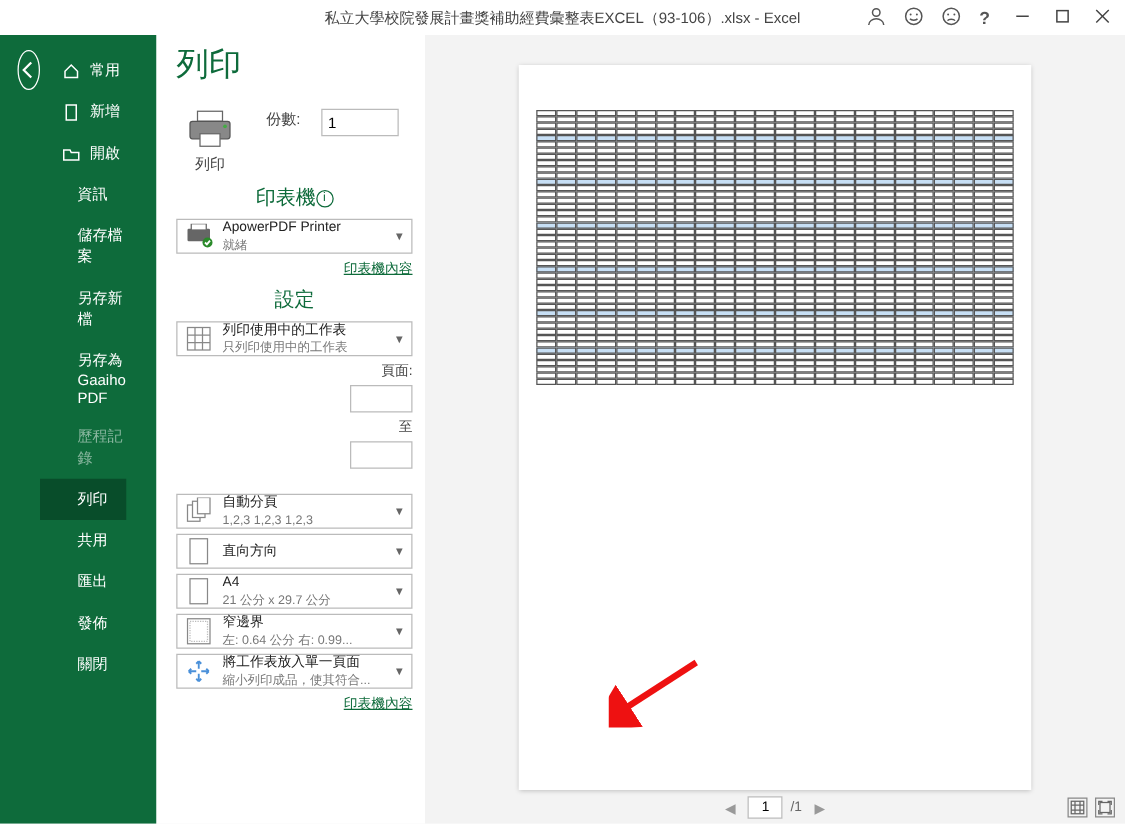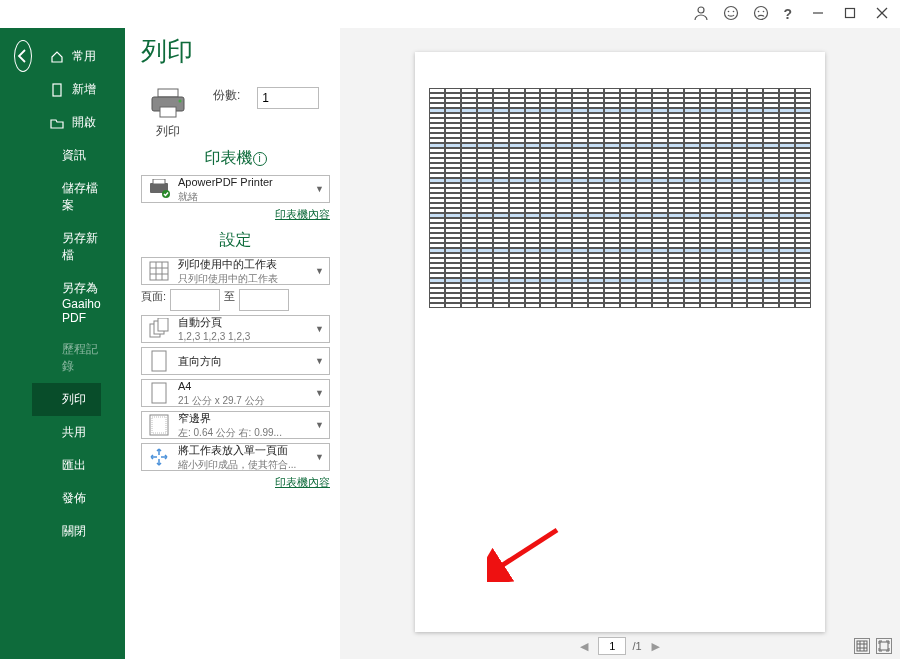--- a/index.html
+++ b/index.html
@@ -41,21 +41,21 @@
 .combo { border: 1px solid #bbb; background: #fff; height: 28px; display: flex; align-items: center; padding: 2px 4px; gap: 6px; margin-bottom: 4px; cursor: pointer; position: relative; font-size: 11px; color: #444; }
 .combo .cicon { width: 26px; height: 26px; flex-shrink: 0; display: flex; align-items: center; justify-content: center; }
 .combo .ctext { flex: 1; line-height: 1.3; overflow: hidden; }
 .combo .ctext .l1 { color: #222; }
 .combo .ctext .l2 { color: #777; font-size: 10px; }
 .combo .cdrop { width: 10px; color: #666; font-size: 9px; }
 
 .link-row { text-align: right; font-size: 11px; margin-bottom: 8px; }
 .link { color: #0e6b3b; text-decoration: underline; cursor: pointer; padding-left: 19px; }
 
-.page-range { display: flex; align-items: flex-start; gap: 4px; margin-bottom: 4px; font-size: 11px; color: #444; }
+.page-range { display: flex; align-items: flex-end; gap: 4px; margin-bottom: 20px; font-size: 11px; color: #444; flex-direction: column; }
 .page-range input { width: 50px; height: 22px; border: 1px solid #bbb; font-size: 11px; padding: 2px; }
 
 .preview-col { flex: 1; background: #f3f3f3; position: relative; display: flex; flex-direction: column; align-items: center; justify-content: flex-start; padding-top: 24px; }
 .page { width: 410px; height: 580px; background: #fff; box-shadow: 0 1px 4px rgba(0,0,0,0.25); position: relative; }
 .sheet-preview { position: absolute; top: 36px; left: 14px; right: 14px; }
 .mini-row { height: 5px; display: flex; }
 .mini-cell { flex: 1; border: 0.3px solid #555; }
 .mini-row.blue .mini-cell { background: #c7dff5; }
 
 .arrow-annot { position: absolute; left: 362px; top: 494px; pointer-events: none; }
@@ -63,20 +63,21 @@
 .footer { position: absolute; bottom: 4px; left: 0; right: 0; display: flex; align-items: center; justify-content: center; font-size: 11px; color: #666; gap: 6px; }
 .footer .arrow { cursor: pointer; padding: 0 4px; color: #999; }
 .footer input { width: 28px; height: 18px; border: 1px solid #bbb; text-align: center; font-size: 11px; }
 .footer-right { position: absolute; right: 8px; display: flex; gap: 6px; }
 .footer-right .ficon { width: 16px; height: 16px; border: 1px solid #888; cursor: pointer; display: flex; align-items: center; justify-content: center; font-size: 10px; }
 </style>
 </head>
 <body>
 
 <div class="titlebar">
+  <div class="titlebar-title">私立大學校院發展計畫獎補助經費彙整表EXCEL（93-106）.xlsx - Excel</div>
   <div class="titlebar-icons">
     <span>
       <svg width="16" height="16" viewBox="0 0 16 16">
           <circle cx="8" cy="5" r="3" fill="none" stroke="#555" stroke-width="1.2"></circle>
           <path d="M2 15c0-3 3-5 6-5s6 2 6 5" fill="none" stroke="#555" stroke-width="1.2"></path>
         </svg>
     </span>
     <span>
       <svg width="16" height="16" viewBox="0 0 16 16">
           <circle cx="8" cy="8" r="6.5" fill="none" stroke="#555" stroke-width="1.2"></circle>

